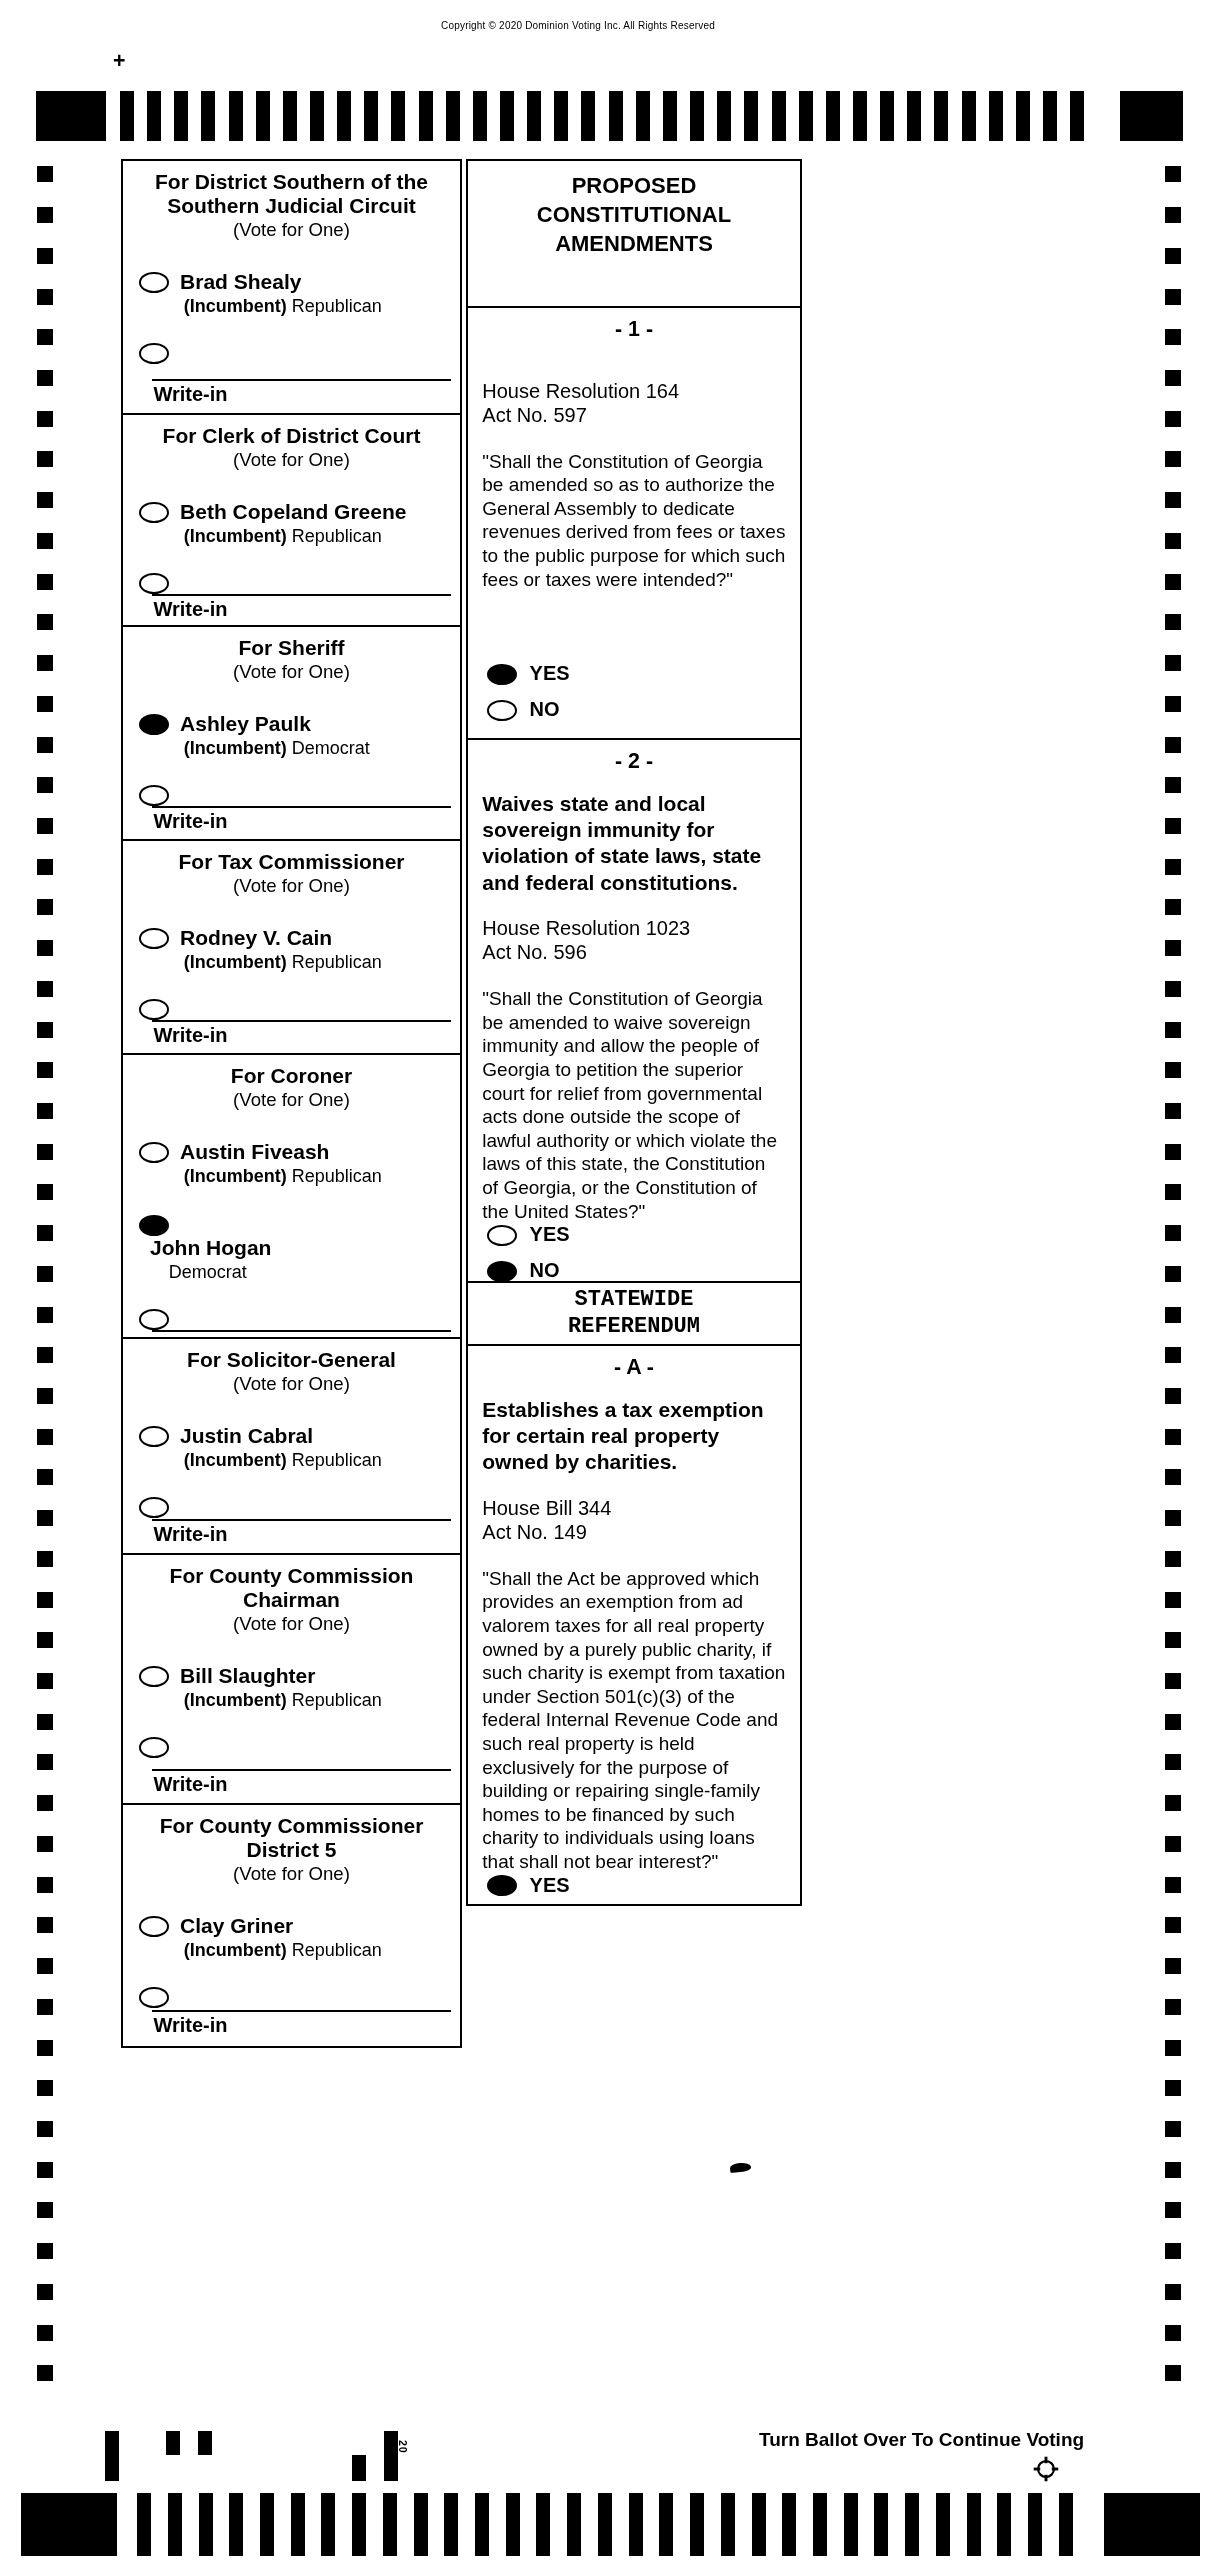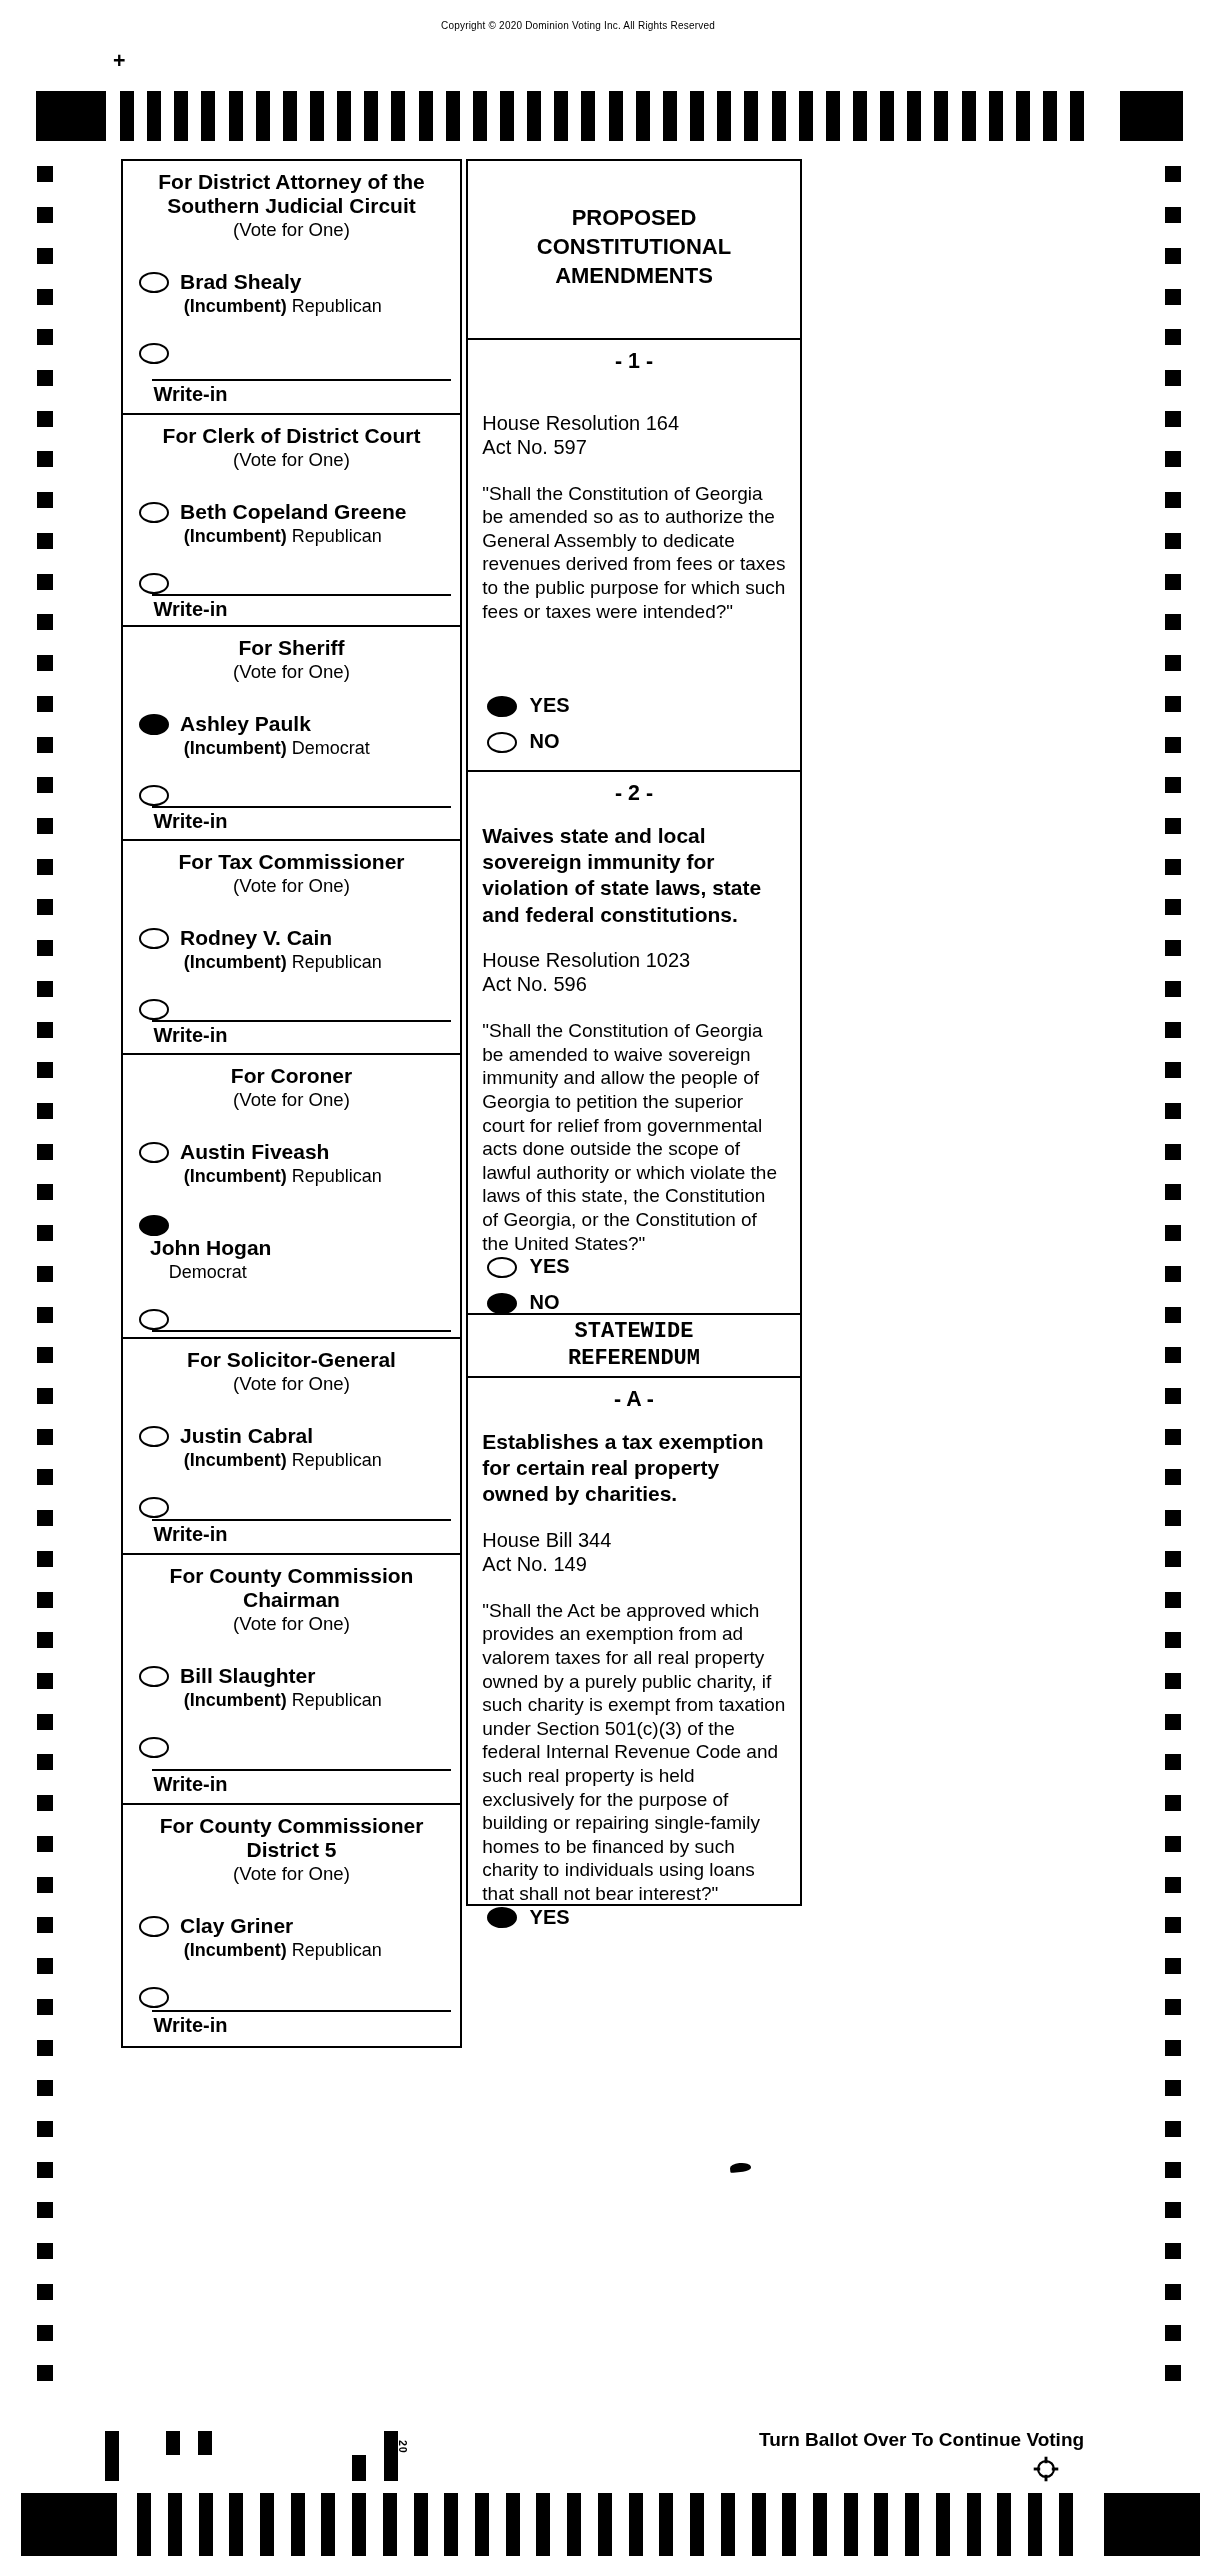--- a/index.html
+++ b/index.html
@@ -33,21 +33,21 @@
   .cand-name { font-weight:700; font-size:21px; line-height:23.6px; }
   .cand-detail { font-size:18px; line-height:21.4px; margin-left:3.6px; margin-top:2.1px; }
   .cand-detail .q { font-weight:700; }
   .cand-detail.solo { margin-left:18.6px; }
   .write-in { margin:auto 8.6px 0 29px; }
   .wi-line  { border-top:2.1px solid #000; height:2.1px; }
   .wi-label { font-weight:700; font-size:20px; padding:1.4px 0 7.1px 1.4px; }
 
   
   .rsec { display:flex; flex-direction:column; border-top:2.1px solid #000; padding:8.6px 14.3px 17px; overflow:hidden; }
-  .rsec:first-child { border-top:none;margin-top:32px; }
+  .rsec:first-child { border-top:none; }
   .rh{height:145px; padding-top:10px;} .m1{height:432px} .m2{height:543px}
   .sh{height:63px; padding-top:2.9px;font-family:Liberation Mono, monospace;} .ra{height:564px}
   .r-head { text-align:center; font-weight:700; font-size:22px; line-height:29px; }
   .sh .r-head { line-height:27px; }
   .m-num { text-align:center; font-weight:700; font-size:21.4px; margin-bottom:17px; }
   .m-summary { font-weight:700; font-size:21px; line-height:26.4px; }
   .m-auth { margin-top:20px; font-size:20px; line-height:24px; }
   .m-question { margin-top:23px; font-size:19px; line-height:23.6px; }
   .m-options { margin-top:auto; padding-left:4.3px; }
   .opt { display:flex; align-items:center; }
@@ -66,21 +66,21 @@
 <body>
 
 <div id="page">
 
   <div class="copyright">Copyright © 2020 Dominion Voting Inc. All Rights Reserved</div>
   <div class="plus">+</div>
 
   <div id="left-box" class="ballot-box">
 
     <section class="contest c0">
-      <div class="c-title">For District Attorney of the</div>
+      <div class="c-title">For District Southern of the</div>
       <div class="c-title" style="padding-top:0">Southern Judicial Circuit</div>
       <div class="c-inst">(Vote for One)</div>
       <div class="cand cand-first">
         <span class="oval"></span>
         <div class="cand-text">
           <div class="cand-name">Brad Shealy</div>
           <div class="cand-detail"><span class="q">(Incumbent)</span> <span>Republican</span></div>
         </div>
       </div>
       <div class="cand cand-empty">

